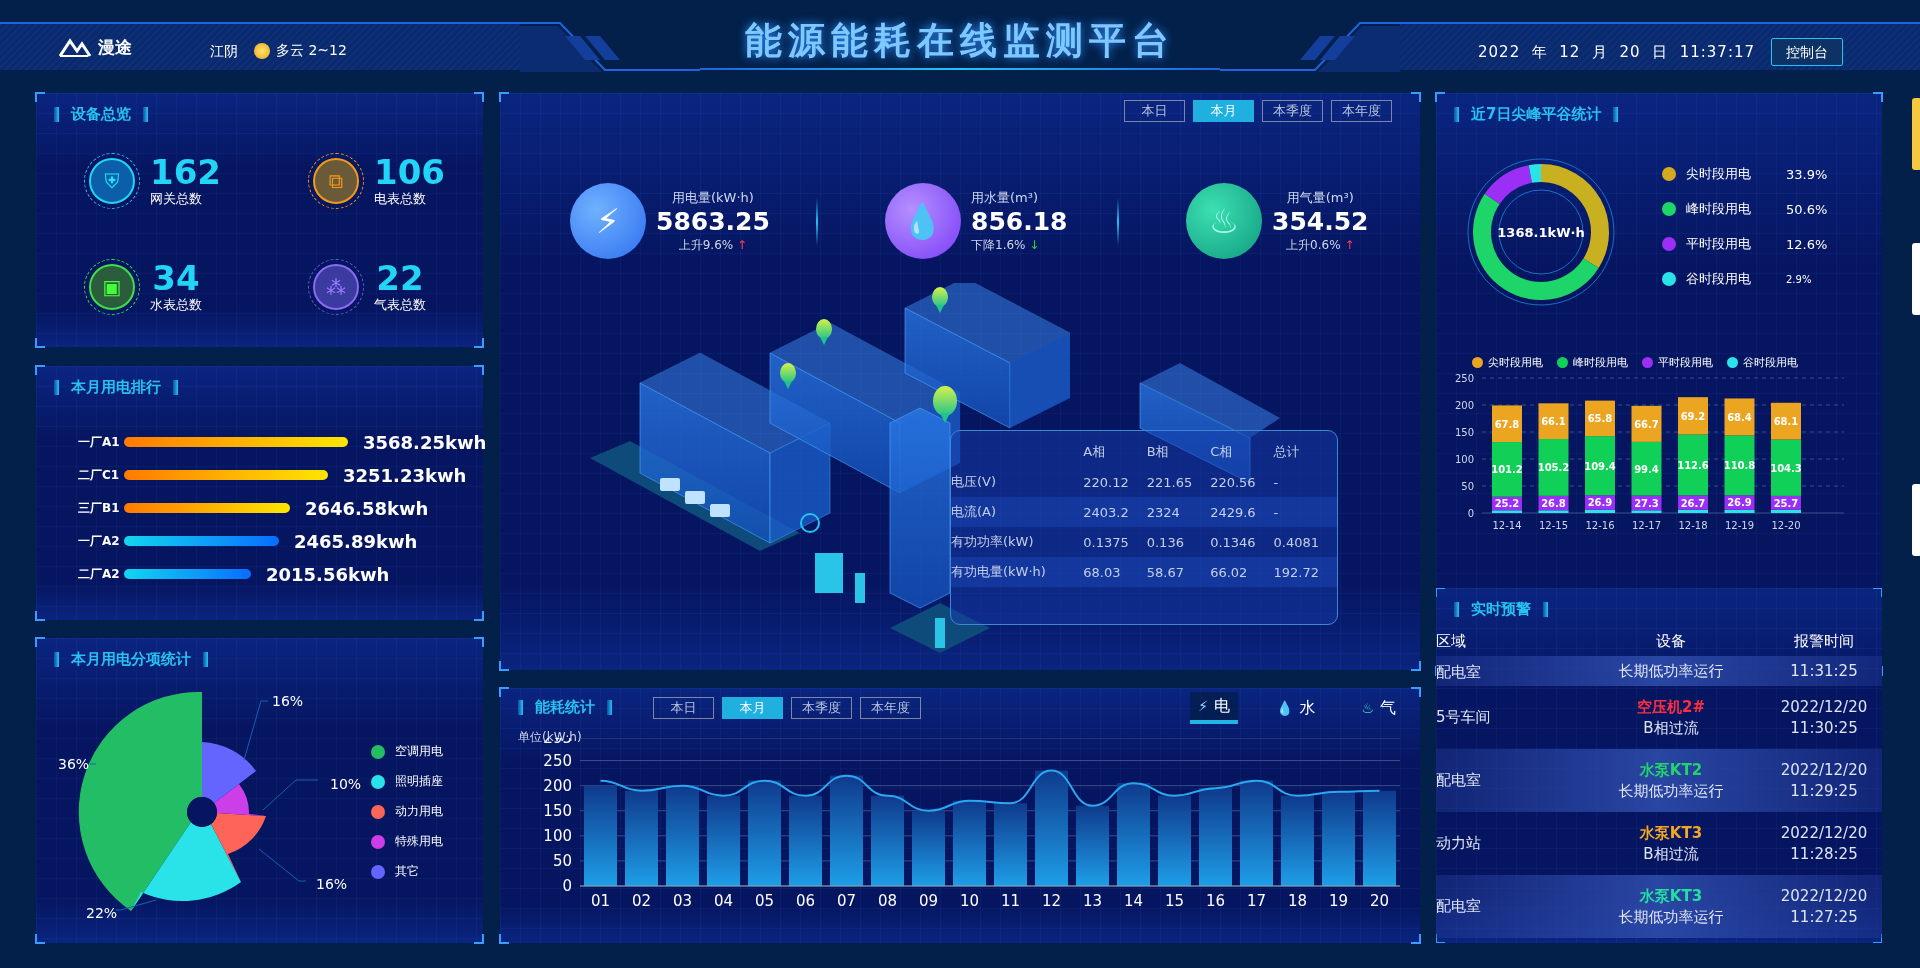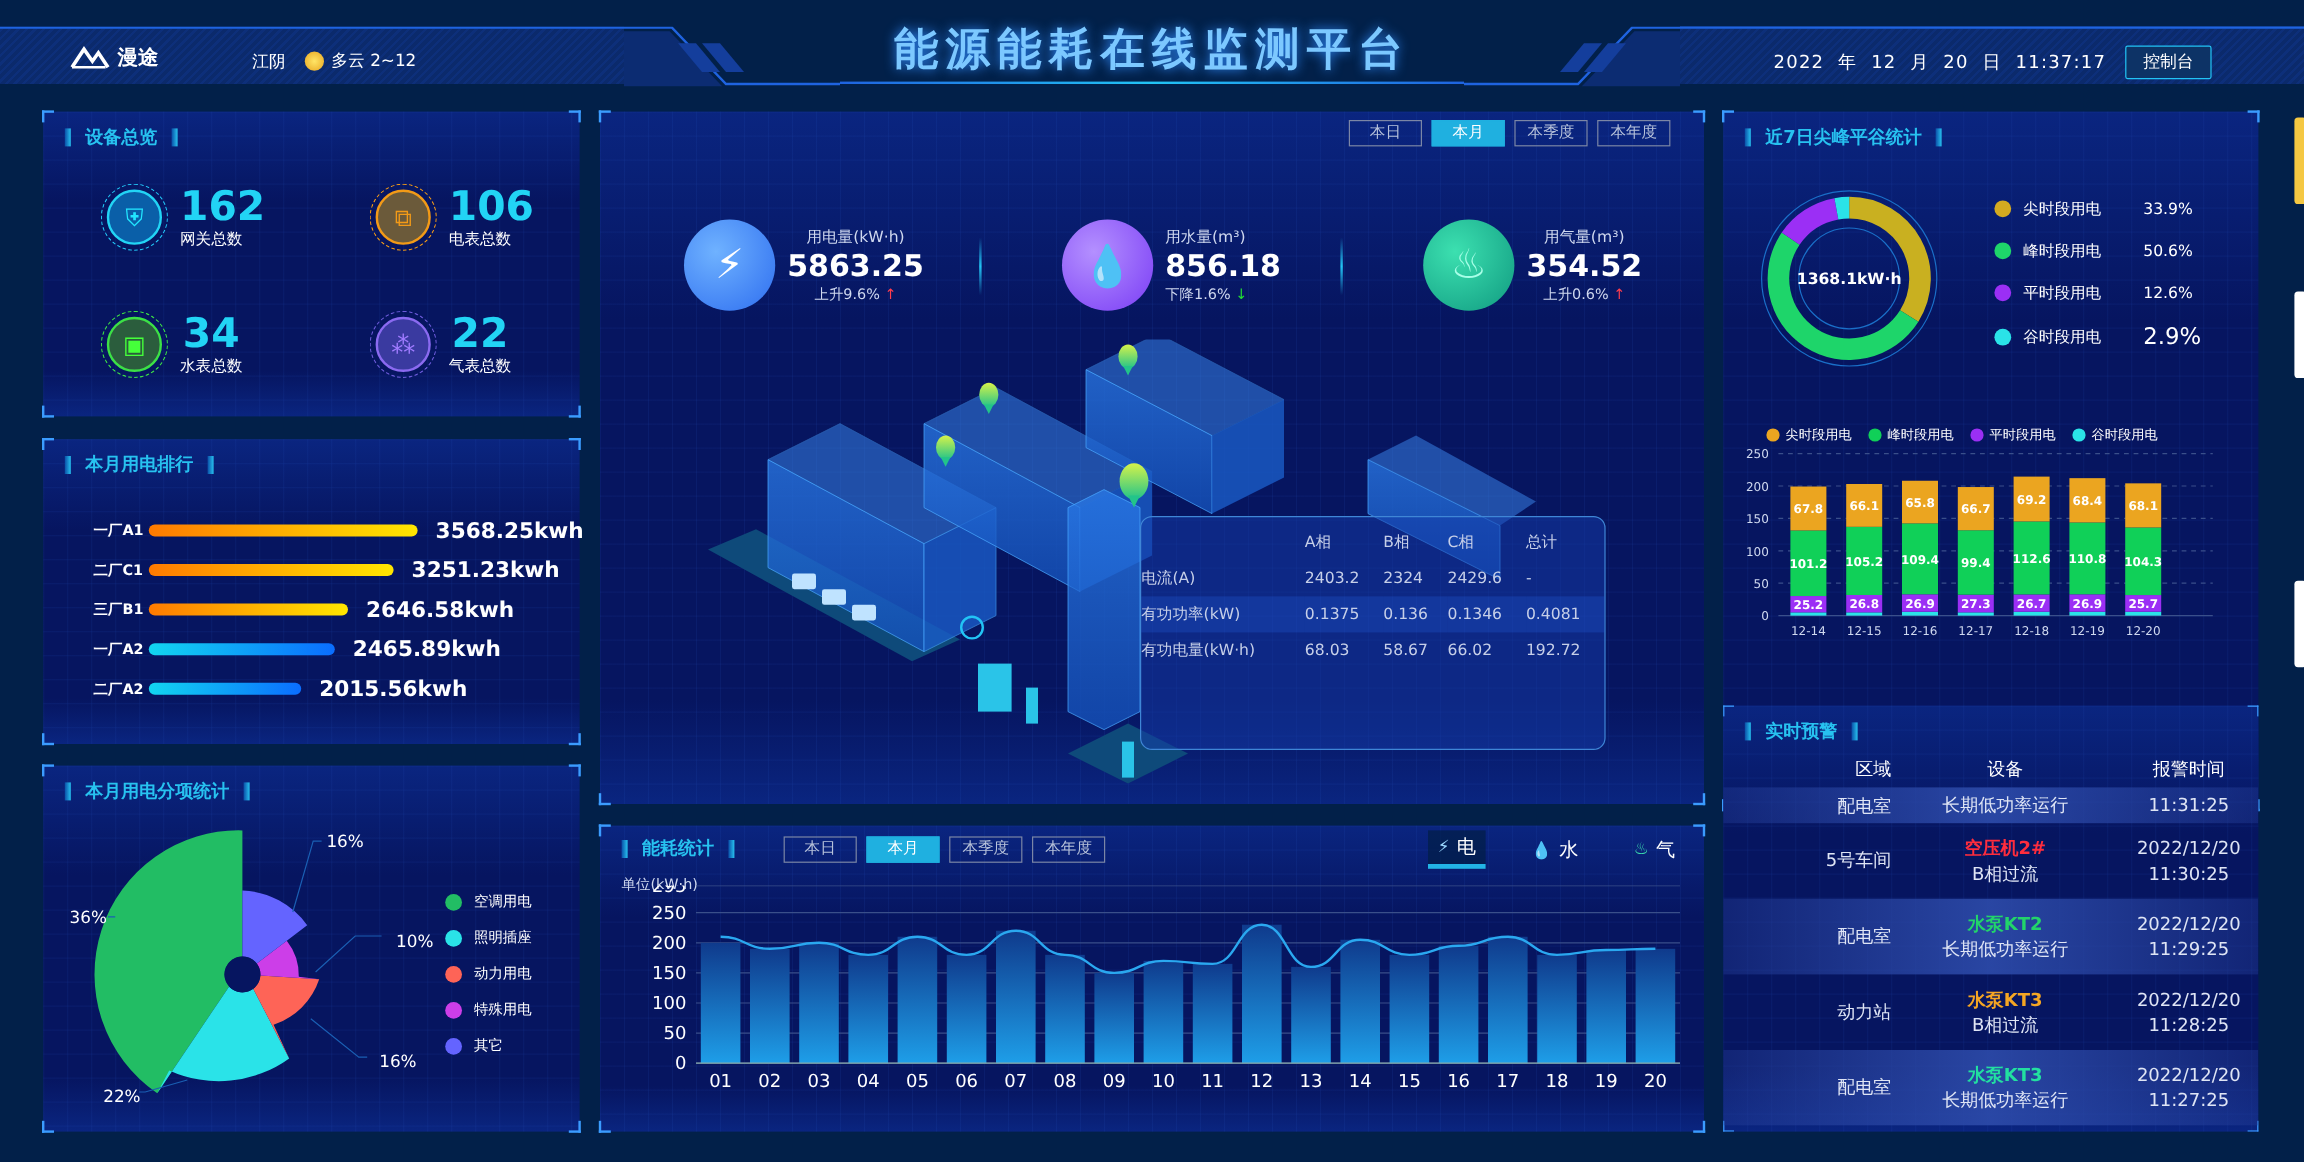--- a/index.html
+++ b/index.html
@@ -45,21 +45,21 @@
 .kpi .value{font-size:25px;font-weight:bold;line-height:30px}
 .kpi .trend{font-size:12px;color:#cfd8ef}
 .vsep{position:absolute;width:2px;height:48px;background:linear-gradient(180deg,transparent,#22c4f5,transparent)}
 .phase-table{position:absolute;left:950px;top:430px;width:388px;height:195px;border:1px solid #3f86d6;border-radius:10px;background:rgba(20,60,170,.5)}
 .phase-table table{width:100%;border-collapse:collapse;font-size:13px;color:#c6cfe8;margin-top:6px}
 .phase-table td,.phase-table th{text-align:left;height:30px;font-weight:normal}
 .phase-table tr:nth-child(even) td{background:rgba(40,100,230,.25)}
 .alarm-head{display:flex;font-size:15px;height:30px;align-items:center}
 .alarm-row{display:flex;align-items:center;height:63px;font-size:15px;color:#dfe5f5}
 .alarm-row:nth-child(odd){background:linear-gradient(90deg,rgba(35,60,150,.4),rgba(45,75,170,.9),rgba(35,60,150,.4))}
-.col1{width:140px;text-align:right}
+.col1{width:140px;text-align:left}
 .col2{width:190px;text-align:center;line-height:21px}
 .col3{flex:1;text-align:center;line-height:21px}
 .dev-name{font-weight:bold}
 .energy-switch{position:absolute;right:16px;top:4px;display:flex;gap:30px;font-size:16px}
 .esw{display:flex;align-items:center;gap:6px;height:32px;padding:0 8px;cursor:pointer}
 .esw.active{border-bottom:4px solid #22b4e6;background:rgba(2,30,70,.7)}
 .side-widget{position:absolute;left:1912px;width:10px;border-radius:3px}
 </style>
 </head>
 <body>
@@ -352,20 +352,27 @@
       <thead>
           <tr id="phase-head">
             <th></th>
             <th>A相</th>
             <th>B相</th>
             <th>C相</th>
             <th>总计</th>
           </tr>
         </thead>
       <tbody id="phase-body">
+          <tr>
+            <td>电压(V)</td>
+            <td>220.12</td>
+            <td>221.65</td>
+            <td>220.56</td>
+            <td>-</td>
+          </tr>
           <tr>
             <td>电流(A)</td>
             <td>2403.2</td>
             <td>2324</td>
             <td>2429.6</td>
             <td>-</td>
           </tr>
           <tr>
             <td>有功功率(kW)</td>
             <td>0.1375</td>
@@ -515,21 +522,21 @@
         <span style="font-size:13px">50.6%</span>
       </div>
       <div class="legend-item" style="margin-bottom: 17px;">
         <span class="dot" style="background:#9b2ff5"></span>
         <span style="width:90px;font-size:13px">平时段用电</span>
         <span style="font-size:13px">12.6%</span>
       </div>
       <div class="legend-item" style="margin-bottom: 17px;">
         <span class="dot" style="background:#2ae3e8"></span>
         <span style="width:90px;font-size:13px">谷时段用电</span>
-        <span style="font-size:19px">2.9%</span>
+        <span style="font-size:10px">2.9%</span>
       </div>
     </div>
   <div id="pv-bar-legend" class="abs" style="left:36px;top:262px;display:flex;gap:14px;font-size:11px">
       <span style="display: flex; align-items: center; gap: 5px;">
         <span class="dot" style="width:11px;height:11px;background:#eba520"></span>
         <span>尖时段用电</span>
       </span>
       <span style="display: flex; align-items: center; gap: 5px;">
         <span class="dot" style="width:11px;height:11px;background:#10d058"></span>
         <span>峰时段用电</span>

